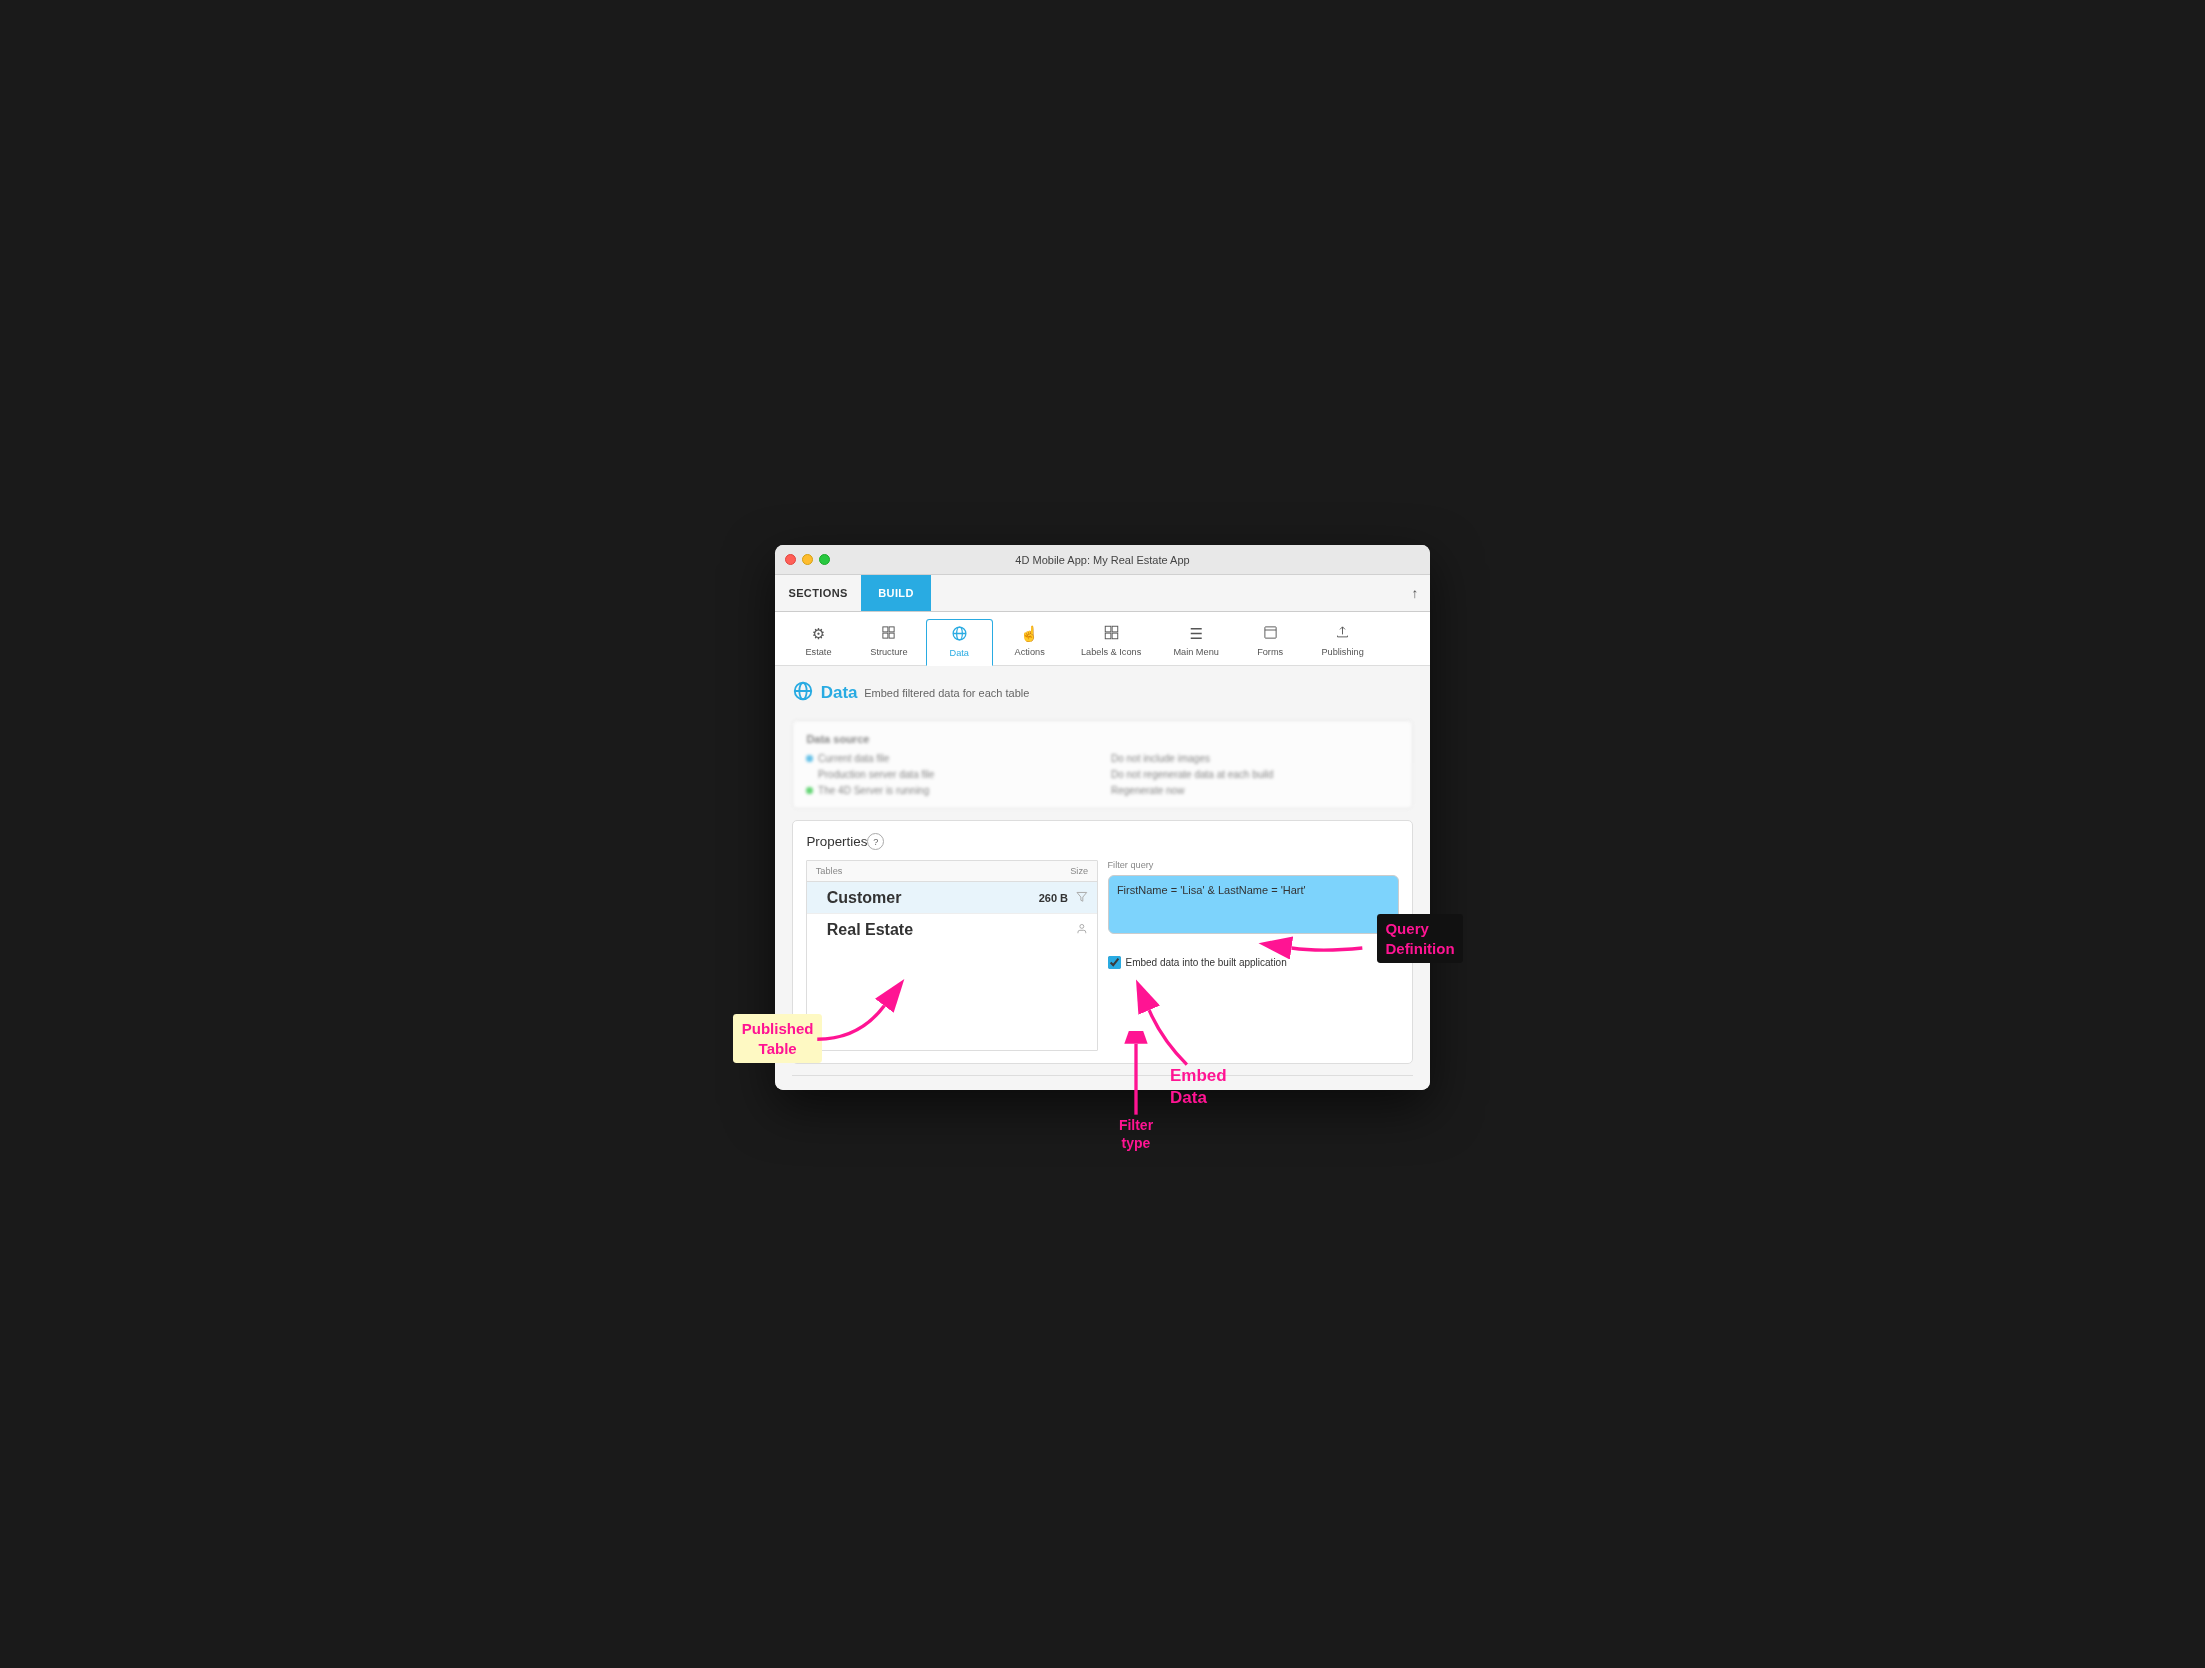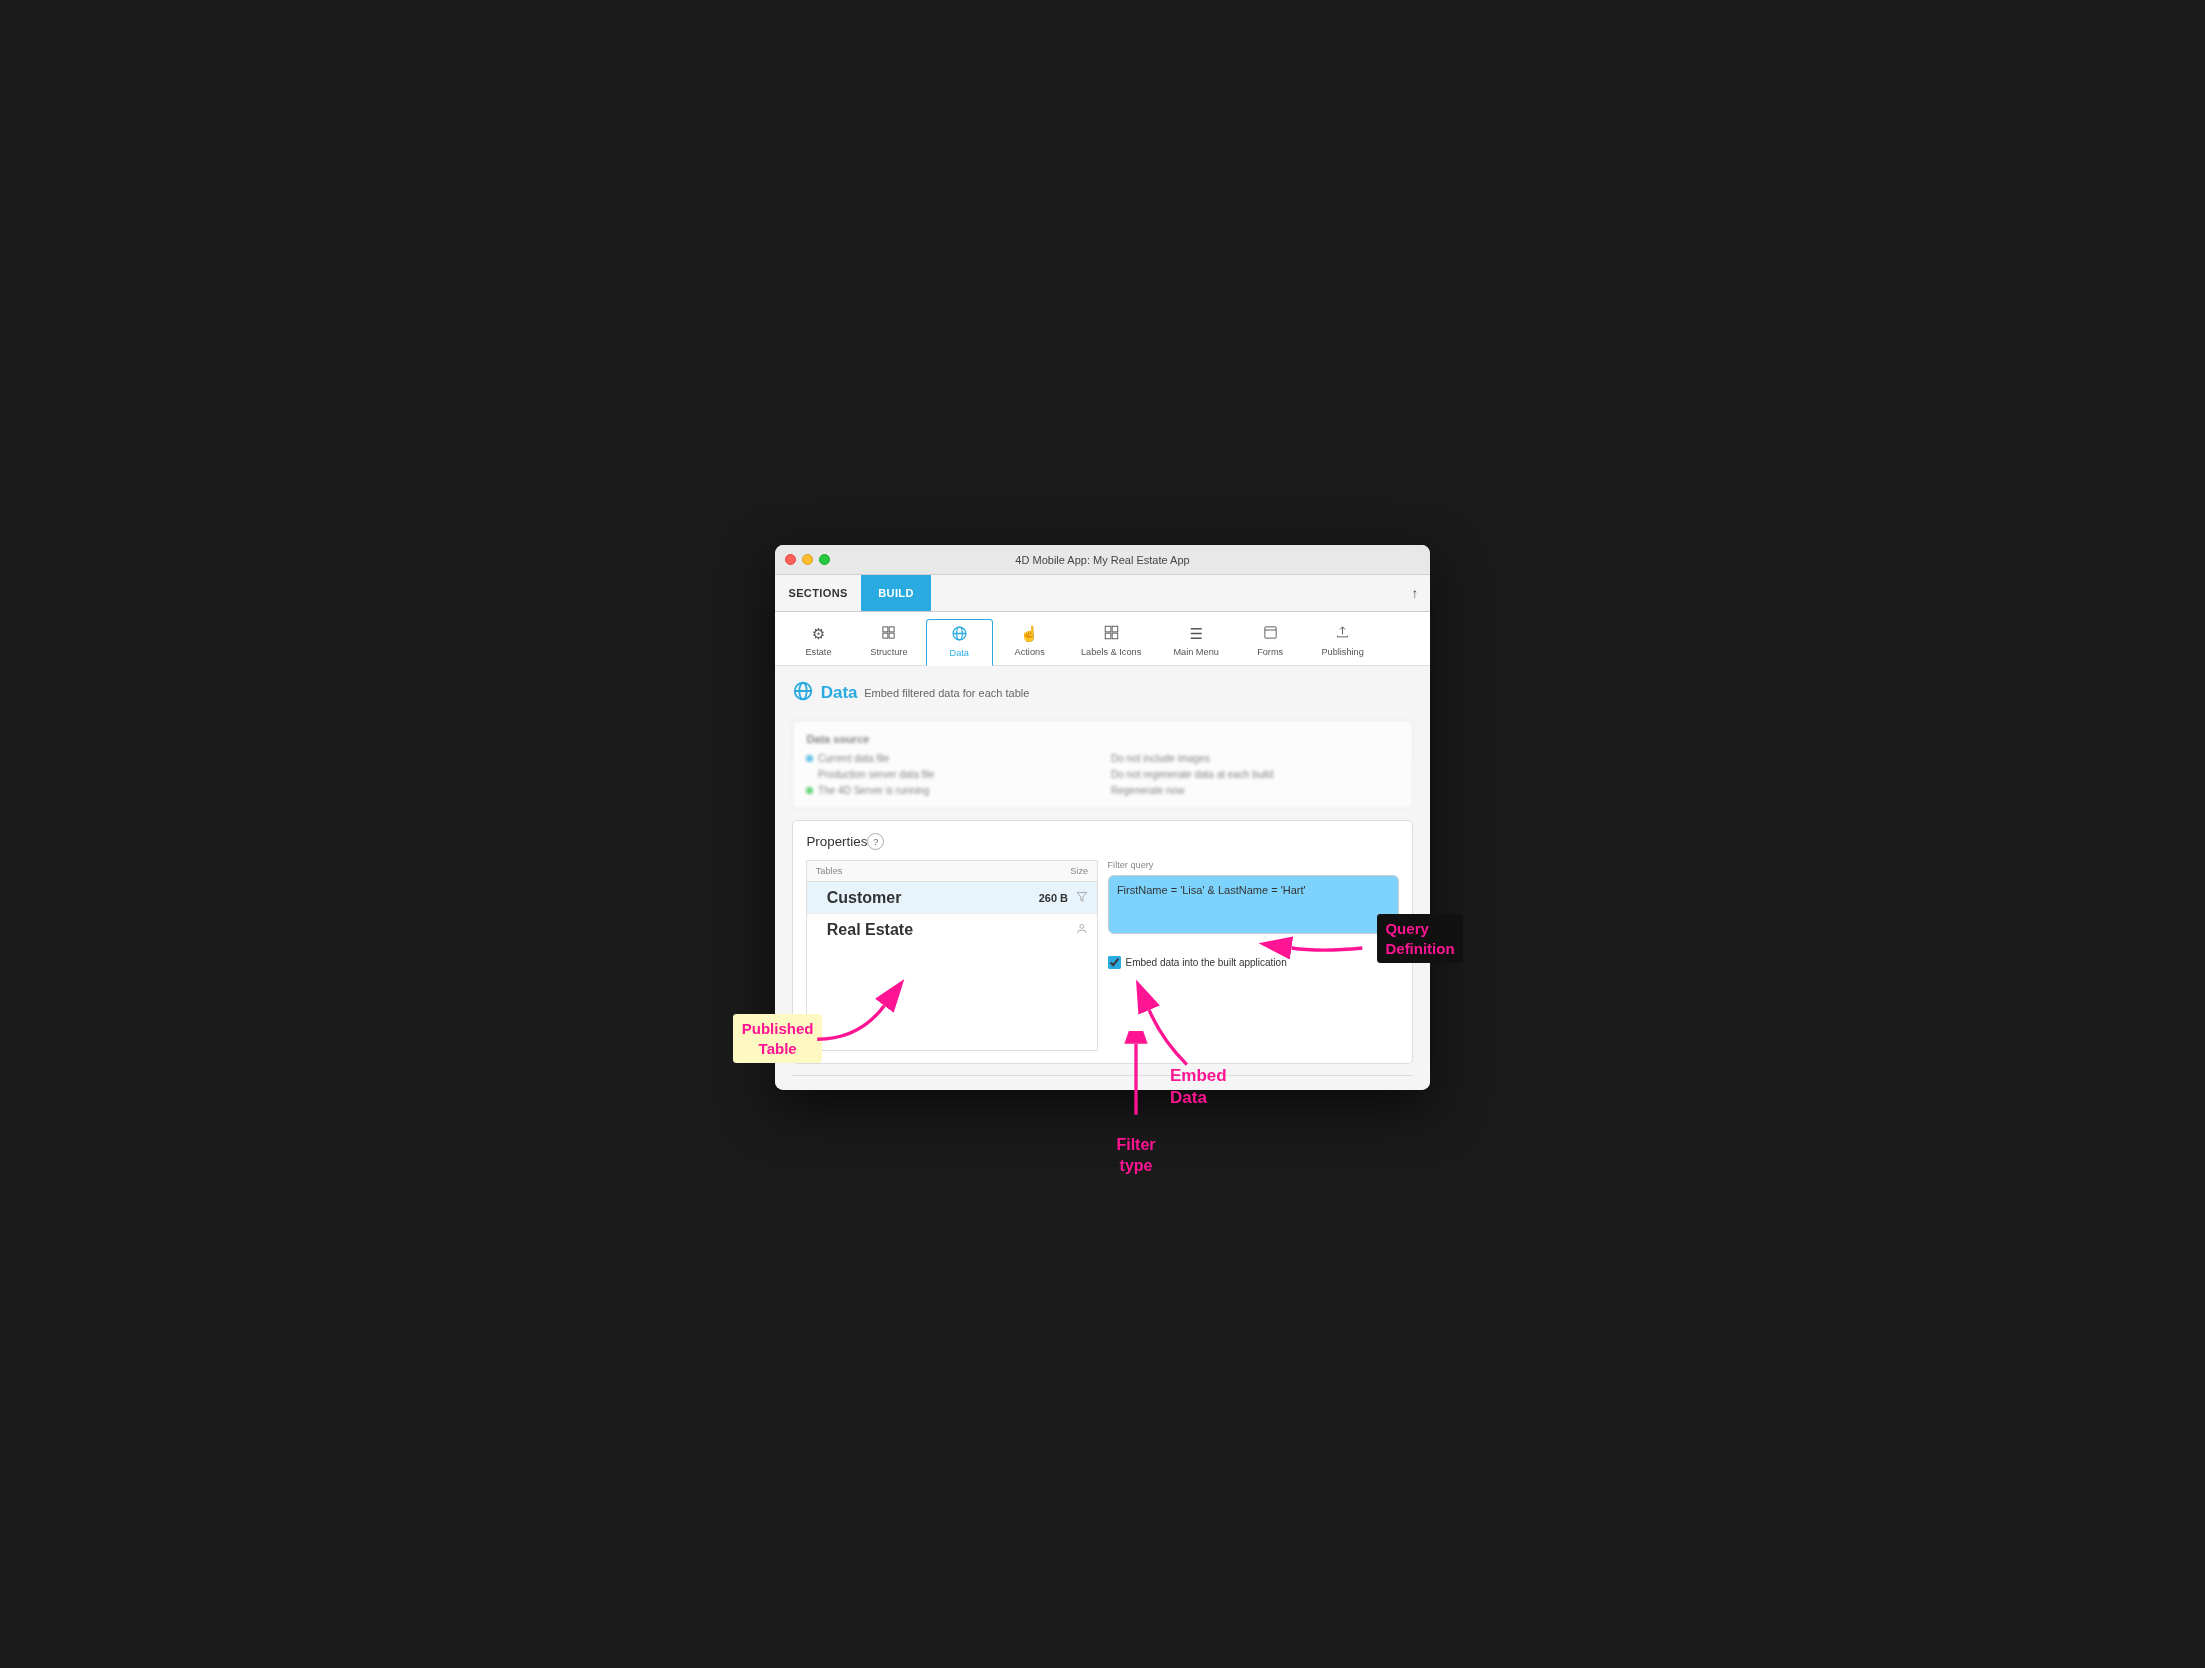--- a/index.html
+++ b/index.html
@@ -334,21 +334,21 @@
 
   <div style="position:absolute; left:386px; top:520px; z-index:10; text-align:center;">
     <svg width="50" height="84" style="display:block; margin:0 auto;" viewBox="0 0 60 100">
       <defs>
         <marker id="arrowhead2" markerWidth="10" markerHeight="7" refX="0" refY="3.5" orient="auto">
           <polygon points="0 0, 10 3.5, 0 7" fill="#ff1493"></polygon>
         </marker>
       </defs>
       <path d="M 30 100 L 30 15" stroke="#ff1493" stroke-width="4" fill="none" marker-end="url(#arrowhead2)"></path>
     </svg>
-    <div style="color:#ff1493; font-size:16px; font-weight:900; margin-top:20px; line-height:1.3;">
+    <div style="color:#ff1493; font-size:14px; font-weight:900; margin-top:1px; line-height:1.3;">
       <span style="white-space:pre-line;">Filter
 type</span>
     </div>
   </div>
 
   <div style="position:absolute; left:445px; top:554px; z-index:10;">
     <svg width="67" height="67" style="position:absolute; left:-25px; top:-59px; overflow:visible;" viewBox="0 0 80 80">
       <defs>
         <marker id="arrowhead3" markerWidth="10" markerHeight="7" refX="0" refY="3.5" orient="auto">
           <polygon points="0 0, 10 3.5, 0 7" fill="#ff1493"></polygon>

